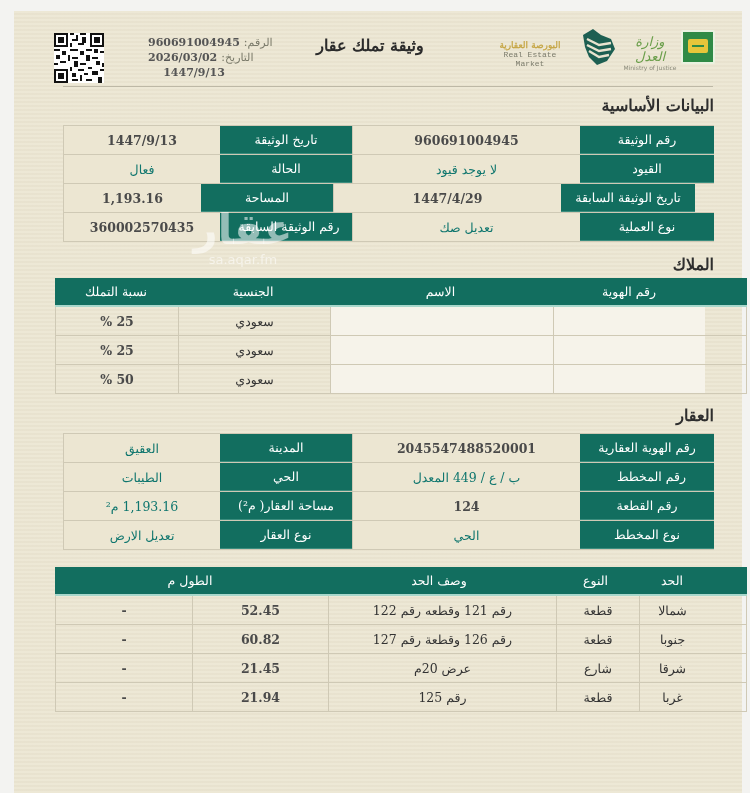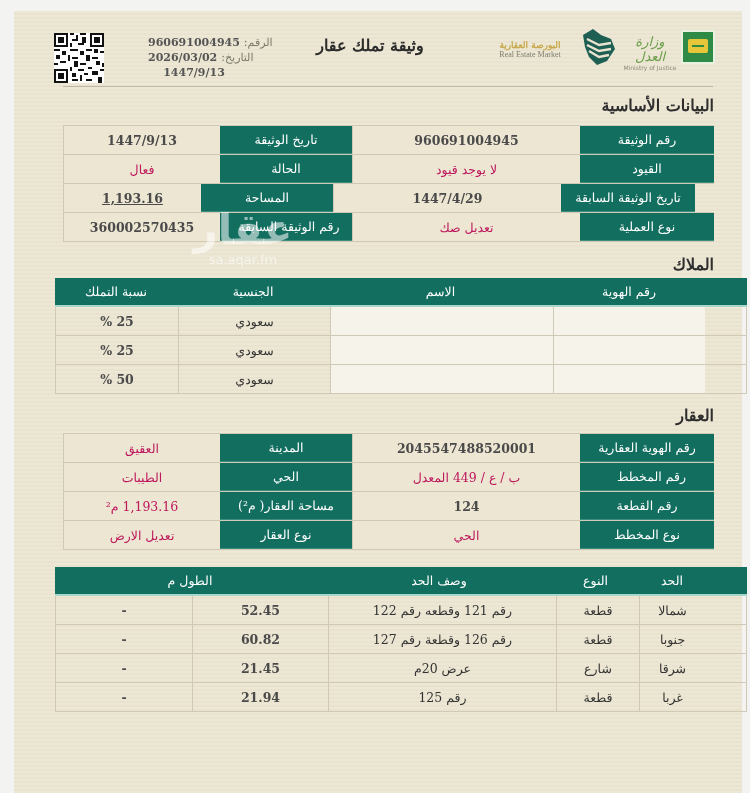--- a/index.html
+++ b/index.html
@@ -25,38 +25,38 @@
   }
   .qr svg { width: 50px; height: 50px; display: block; }
   .meta { position: absolute; left: 148px; top: 35px; width: 122px; font-size: 11px; line-height: 15px; color: #444; }
   .meta-row { display: flex; justify-content: flex-end; gap: 4px; direction: rtl; white-space: nowrap; }
   .meta-row .lbl { color: #7a7a6a; }
   .meta-row .val { direction: ltr; font-weight: bold; color: #555; }
   .meta-row.only { justify-content: center; padding-right: 30px; }
   .title { position: absolute; left: 285px; top: 36px; width: 170px; text-align: center; font-size: 16px; font-weight: bold; color: #2b2b2b; direction: rtl; }
   .re-logo { position: absolute; left: 490px; top: 40px; width: 80px; text-align: center; }
   .re-logo .ar { font-size: 9px; color: #c7a84a; direction: rtl; font-weight: bold; letter-spacing: 1px; }
-  .re-logo .en { font-size: 8px; color: #7c7c6c; font-family: Liberation Serif, serif; }
+  .re-logo .en { font-size: 8px; color: #7c7c6c; font-family: Liberation Mono, monospace; }
   .map-logo { position: absolute; left: 577px; top: 27px; width: 42px; height: 40px; }
   .moj-logo { position: absolute; left: 622px; top: 34px; width: 56px; text-align: center; }
   .moj-logo .ar { font-size: 13px; color: #6a9e4a; direction: rtl; font-style: italic; }
   .moj-logo .en { font-size: 6px; color: #8a8a7a; font-family: "DejaVu Sans", sans-serif; }
   .emblem { position: absolute; left: 681px; top: 30px; width: 34px; height: 34px; background: #2f8a46; border-radius: 2px; border: 2px solid #e9f2e0; }
   .emblem::before { content: ""; position: absolute; left: 5px; top: 7px; width: 20px; height: 14px; background: #e8c63a; border-radius: 2px; }
   .emblem::after { content: ""; position: absolute; left: 9px; top: 13px; width: 12px; height: 2px; background: #2f8a46; }
   .hdr-line { position: absolute; left: 63px; top: 86px; width: 650px; height: 1px; background: #bdb8a6; }
 
   
   .sec-title { position: absolute; right: 36px; font-size: 16px; color: #2e2e2e; direction: rtl; font-weight: bold; }
 
   
   .kv { position: absolute; left: 63px; width: 651px; border-top: 1px solid #cfc9b5; }
   .kv-row { display: flex; height: 29px; border-bottom: 1px solid #cfc9b5; }
   .kv-cell { display: flex; align-items: center; justify-content: center; font-size: 12.5px; direction: rtl; white-space: nowrap; }
-  .kv-val { background: #ece6d2; color: #be185d; border-left: 1px solid #cfc9b5; }
+  .kv-val { background: #ece6d2; color: #0f766e; border-left: 1px solid #cfc9b5; }
   .kv-val.num { direction: ltr; font-weight: bold; color: #4a4a4a; }
   .kv-lbl { background: #126e5f; color: #fff; font-size: 12.5px; border-bottom: 1px solid #3b8d7e; }
 
   
   .tbl { position: absolute; left: 55px; width: 692px; }
   .tbl-head { display: flex; height: 29px; background: #126e5f; color: #fff; font-size: 12.5px; border-bottom: 2px solid #a7d7cb; }
   .tbl-head .c { display: flex; align-items: center; justify-content: center; direction: rtl; }
   .tbl-row { display: flex; height: 29px; border-bottom: 1px solid #cfc9b5; border-left: 1px solid #cfc9b5; border-right: 1px solid #cfc9b5; }
   .tbl-row .c { display: flex; align-items: center; justify-content: center; font-size: 12.5px; direction: rtl; white-space: nowrap; border-left: 1px solid #cfc9b5; }
   .tbl-row .c:first-child { border-left: none; }
@@ -166,21 +166,21 @@
     <div class="kv-cell kv-val num" style="width:228px;">960691004945</div>
     <div class="kv-cell kv-lbl" style="width:134px;">رقم الوثيقة</div>
   </div>
   <div class="kv-row">
     <div class="kv-cell kv-val" style="width:157px;">فعال</div>
     <div class="kv-cell kv-lbl" style="width:132px;">الحالة</div>
     <div class="kv-cell kv-val" style="width:228px;">لا يوجد قيود</div>
     <div class="kv-cell kv-lbl" style="width:134px;">القيود</div>
   </div>
   <div class="kv-row">
-    <div class="kv-cell kv-val num" style="width:138px;text-decoration:underline;">1,193.16</div>
+    <div class="kv-cell kv-val num" style="width:138px;">1,193.16</div>
     <div class="kv-cell kv-lbl" style="width:132px;">المساحة</div>
     <div class="kv-cell kv-val num" style="width:228px;">1447/4/29</div>
     <div class="kv-cell kv-lbl" style="width:134px;">تاريخ الوثيقة السابقة</div>
   </div>
   <div class="kv-row">
     <div class="kv-cell kv-val num" style="width:157px;">360002570435</div>
     <div class="kv-cell kv-lbl" style="width:132px;padding-left:6px;">رقم الوثيقة السابقة</div>
     <div class="kv-cell kv-val" style="width:228px;">تعديل صك</div>
     <div class="kv-cell kv-lbl" style="width:134px;">نوع العملية</div>
   </div>

